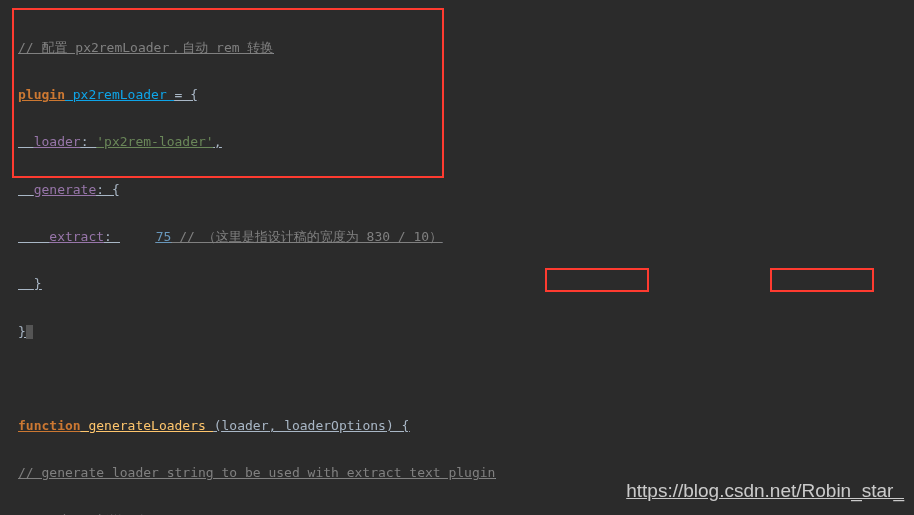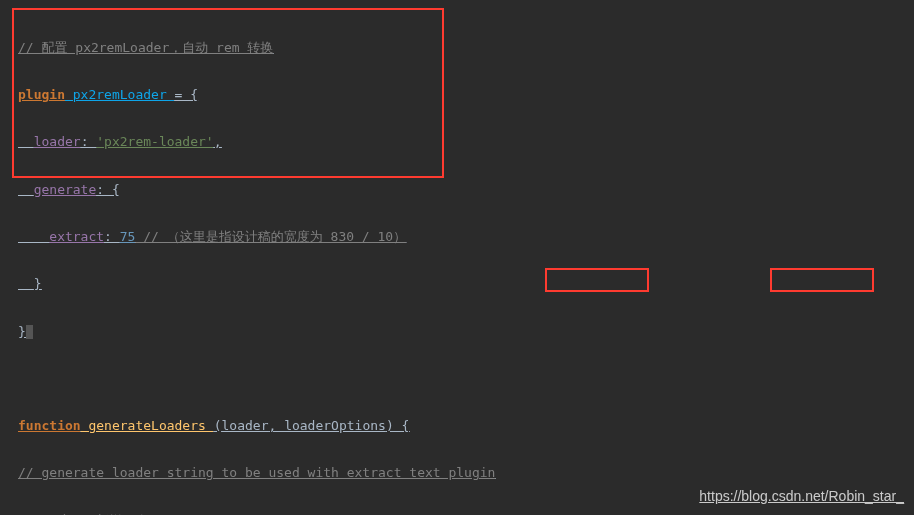--- a/index.html
+++ b/index.html
@@ -14,21 +14,21 @@
     overflow: hidden;
     position: relative;
     padding: 12px 18px;
   }
   .code-block { white-space: pre; }
   .tok-comment { color: #808080; }
   .tok-keyword { color: #cc7832; font-weight: bold; }
   .tok-identifier { color: #0ea5e9; }
   .tok-prop { color: #9876aa; }
   .tok-string { color: #6a8759; }
-  .tok-number { color: #6897bb; }
+  .tok-number { color: #6897bb; margin-left: 36px; }
   .tok-func { color: #ffc66d; }
   .tok-param { color: #a9b7c6; }
   .tok-punct { color: #a9b7c6; }
   .tok-caret {
     background: #555;
     display: inline-block;
     width: 7px;
     height: 14px;
     vertical-align: middle;
   }
@@ -36,21 +36,21 @@
     position: absolute;
     border: 2px solid #ff3b30;
     pointer-events: none;
   }
   .watermark {
     position: absolute;
     right: 10px;
     bottom: 6px;
     color: #e6e6e6;
     font-family: Arial, sans-serif;
-    font-size: 14px;
+    font-size: 19px;
     opacity: 0.85;
   }
   .line { display: block; }
 </style>
 </head>
 <body>
 
 
 
 

